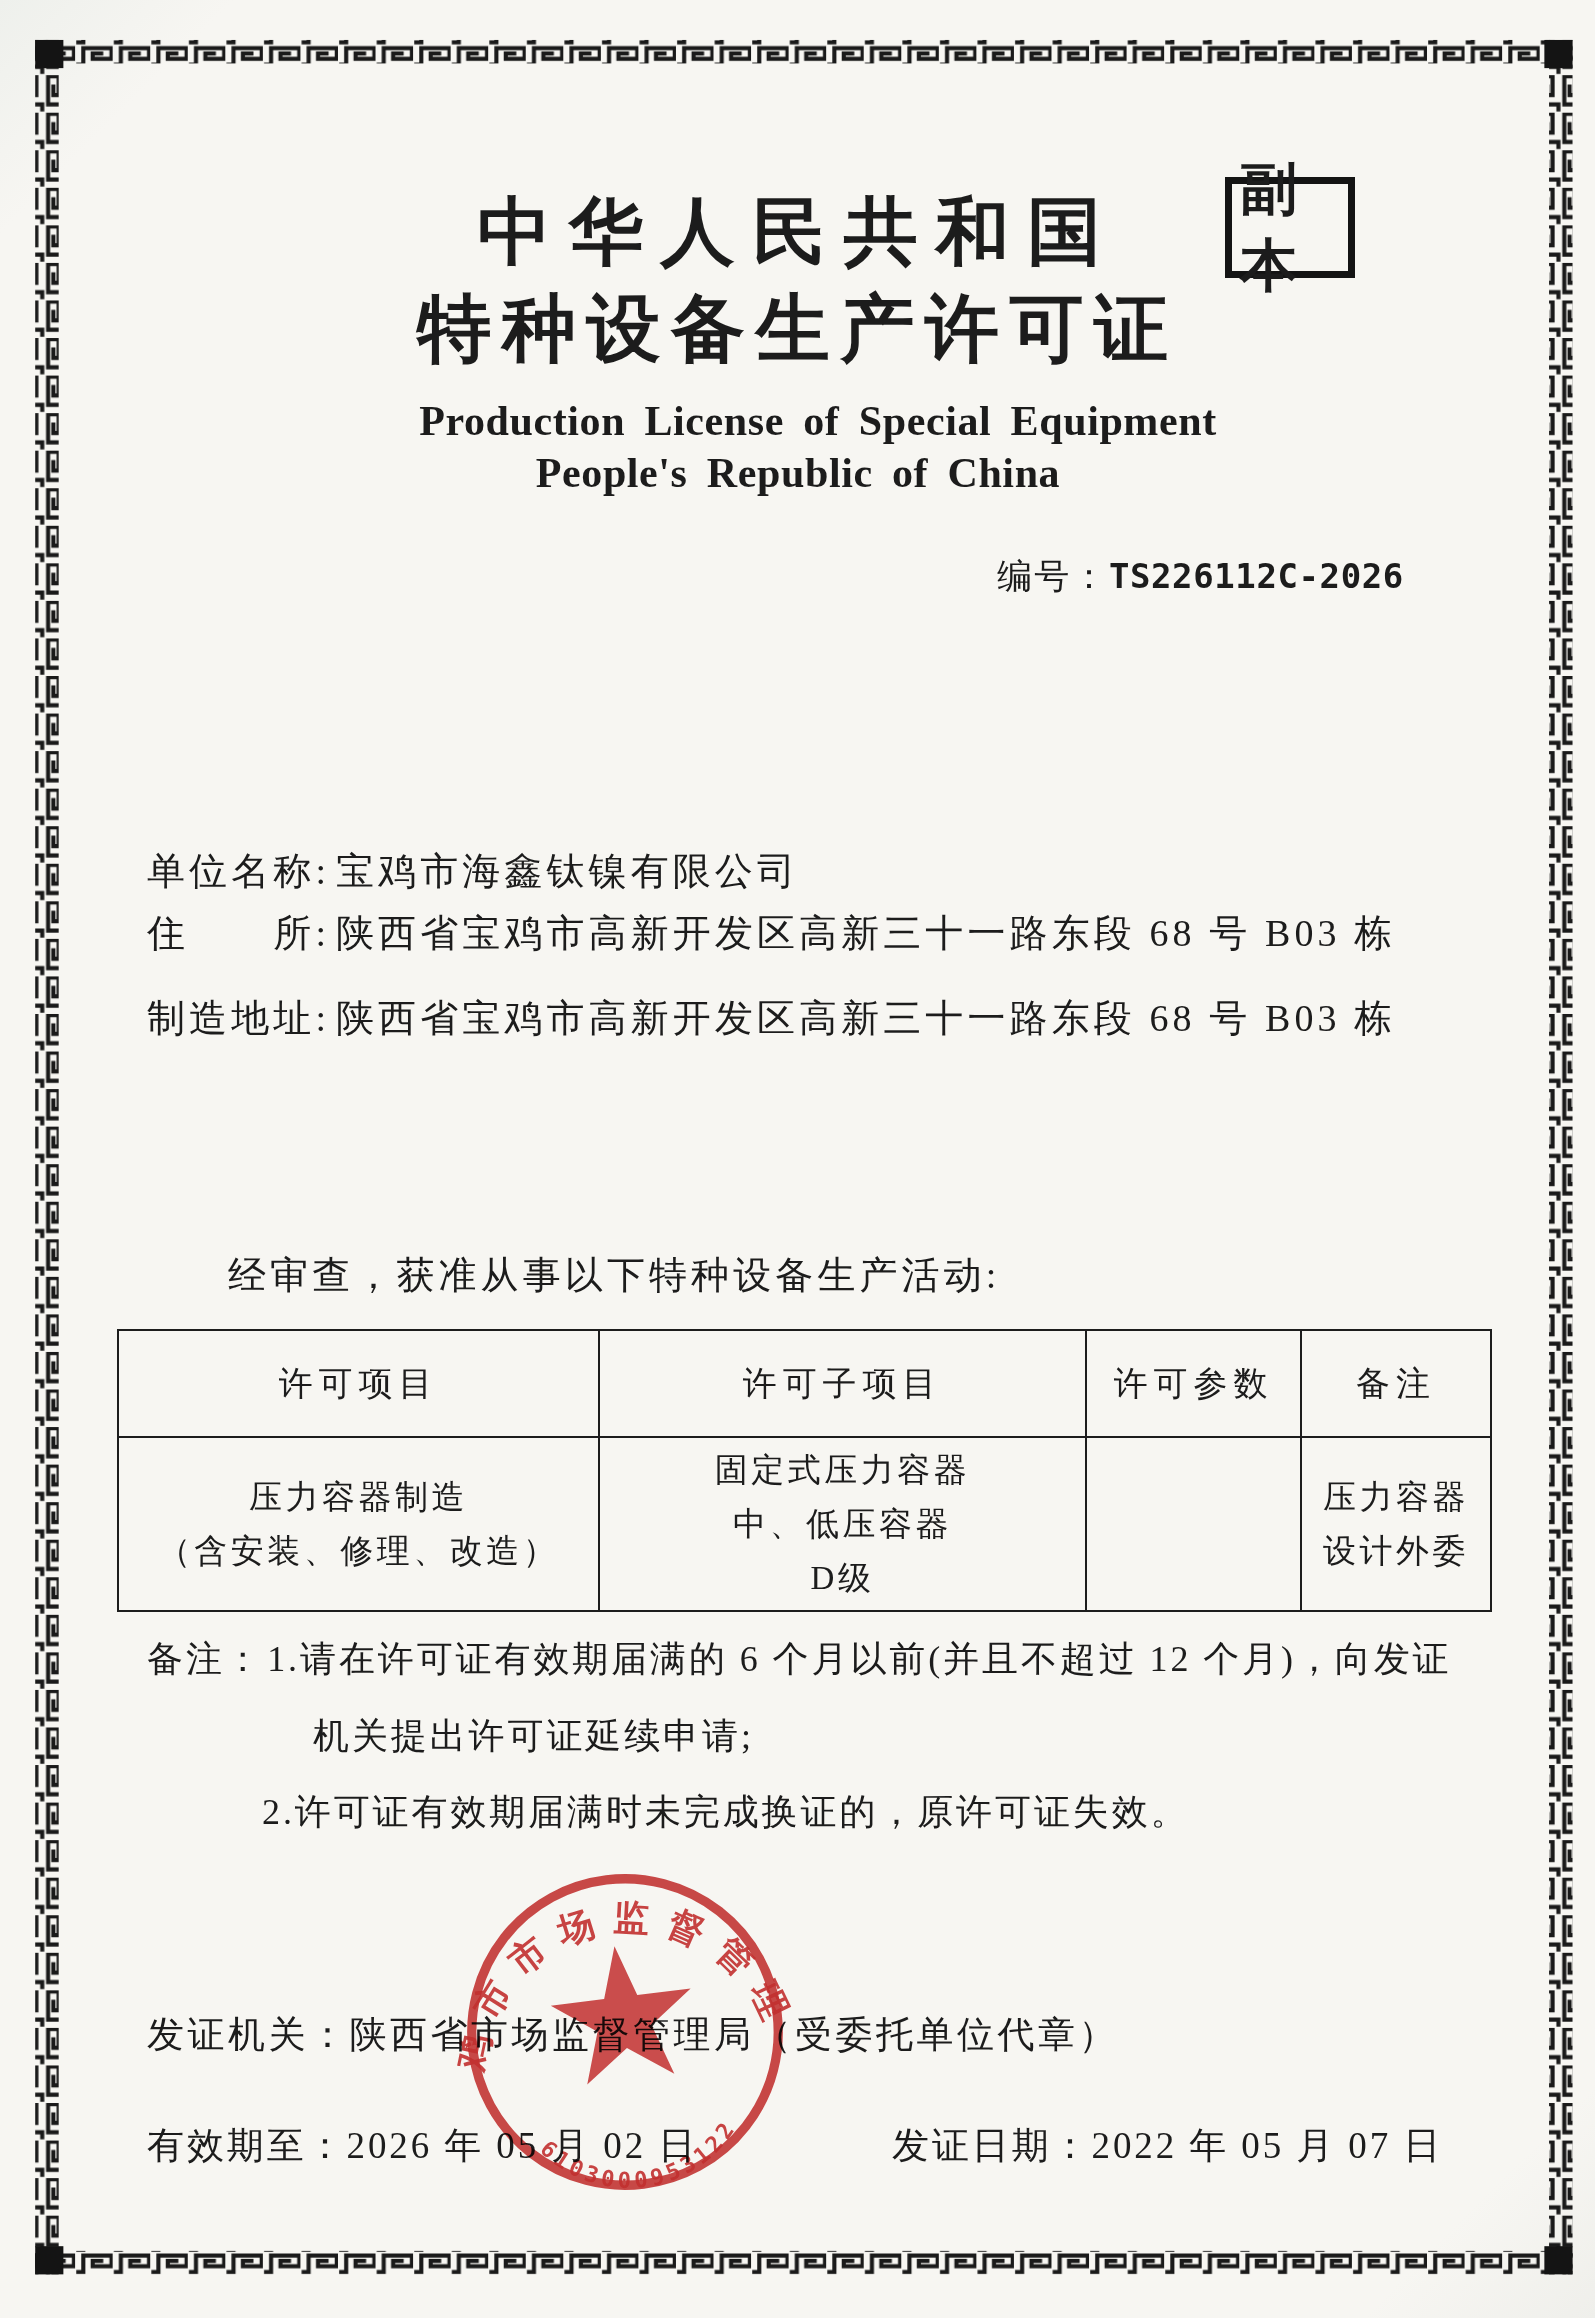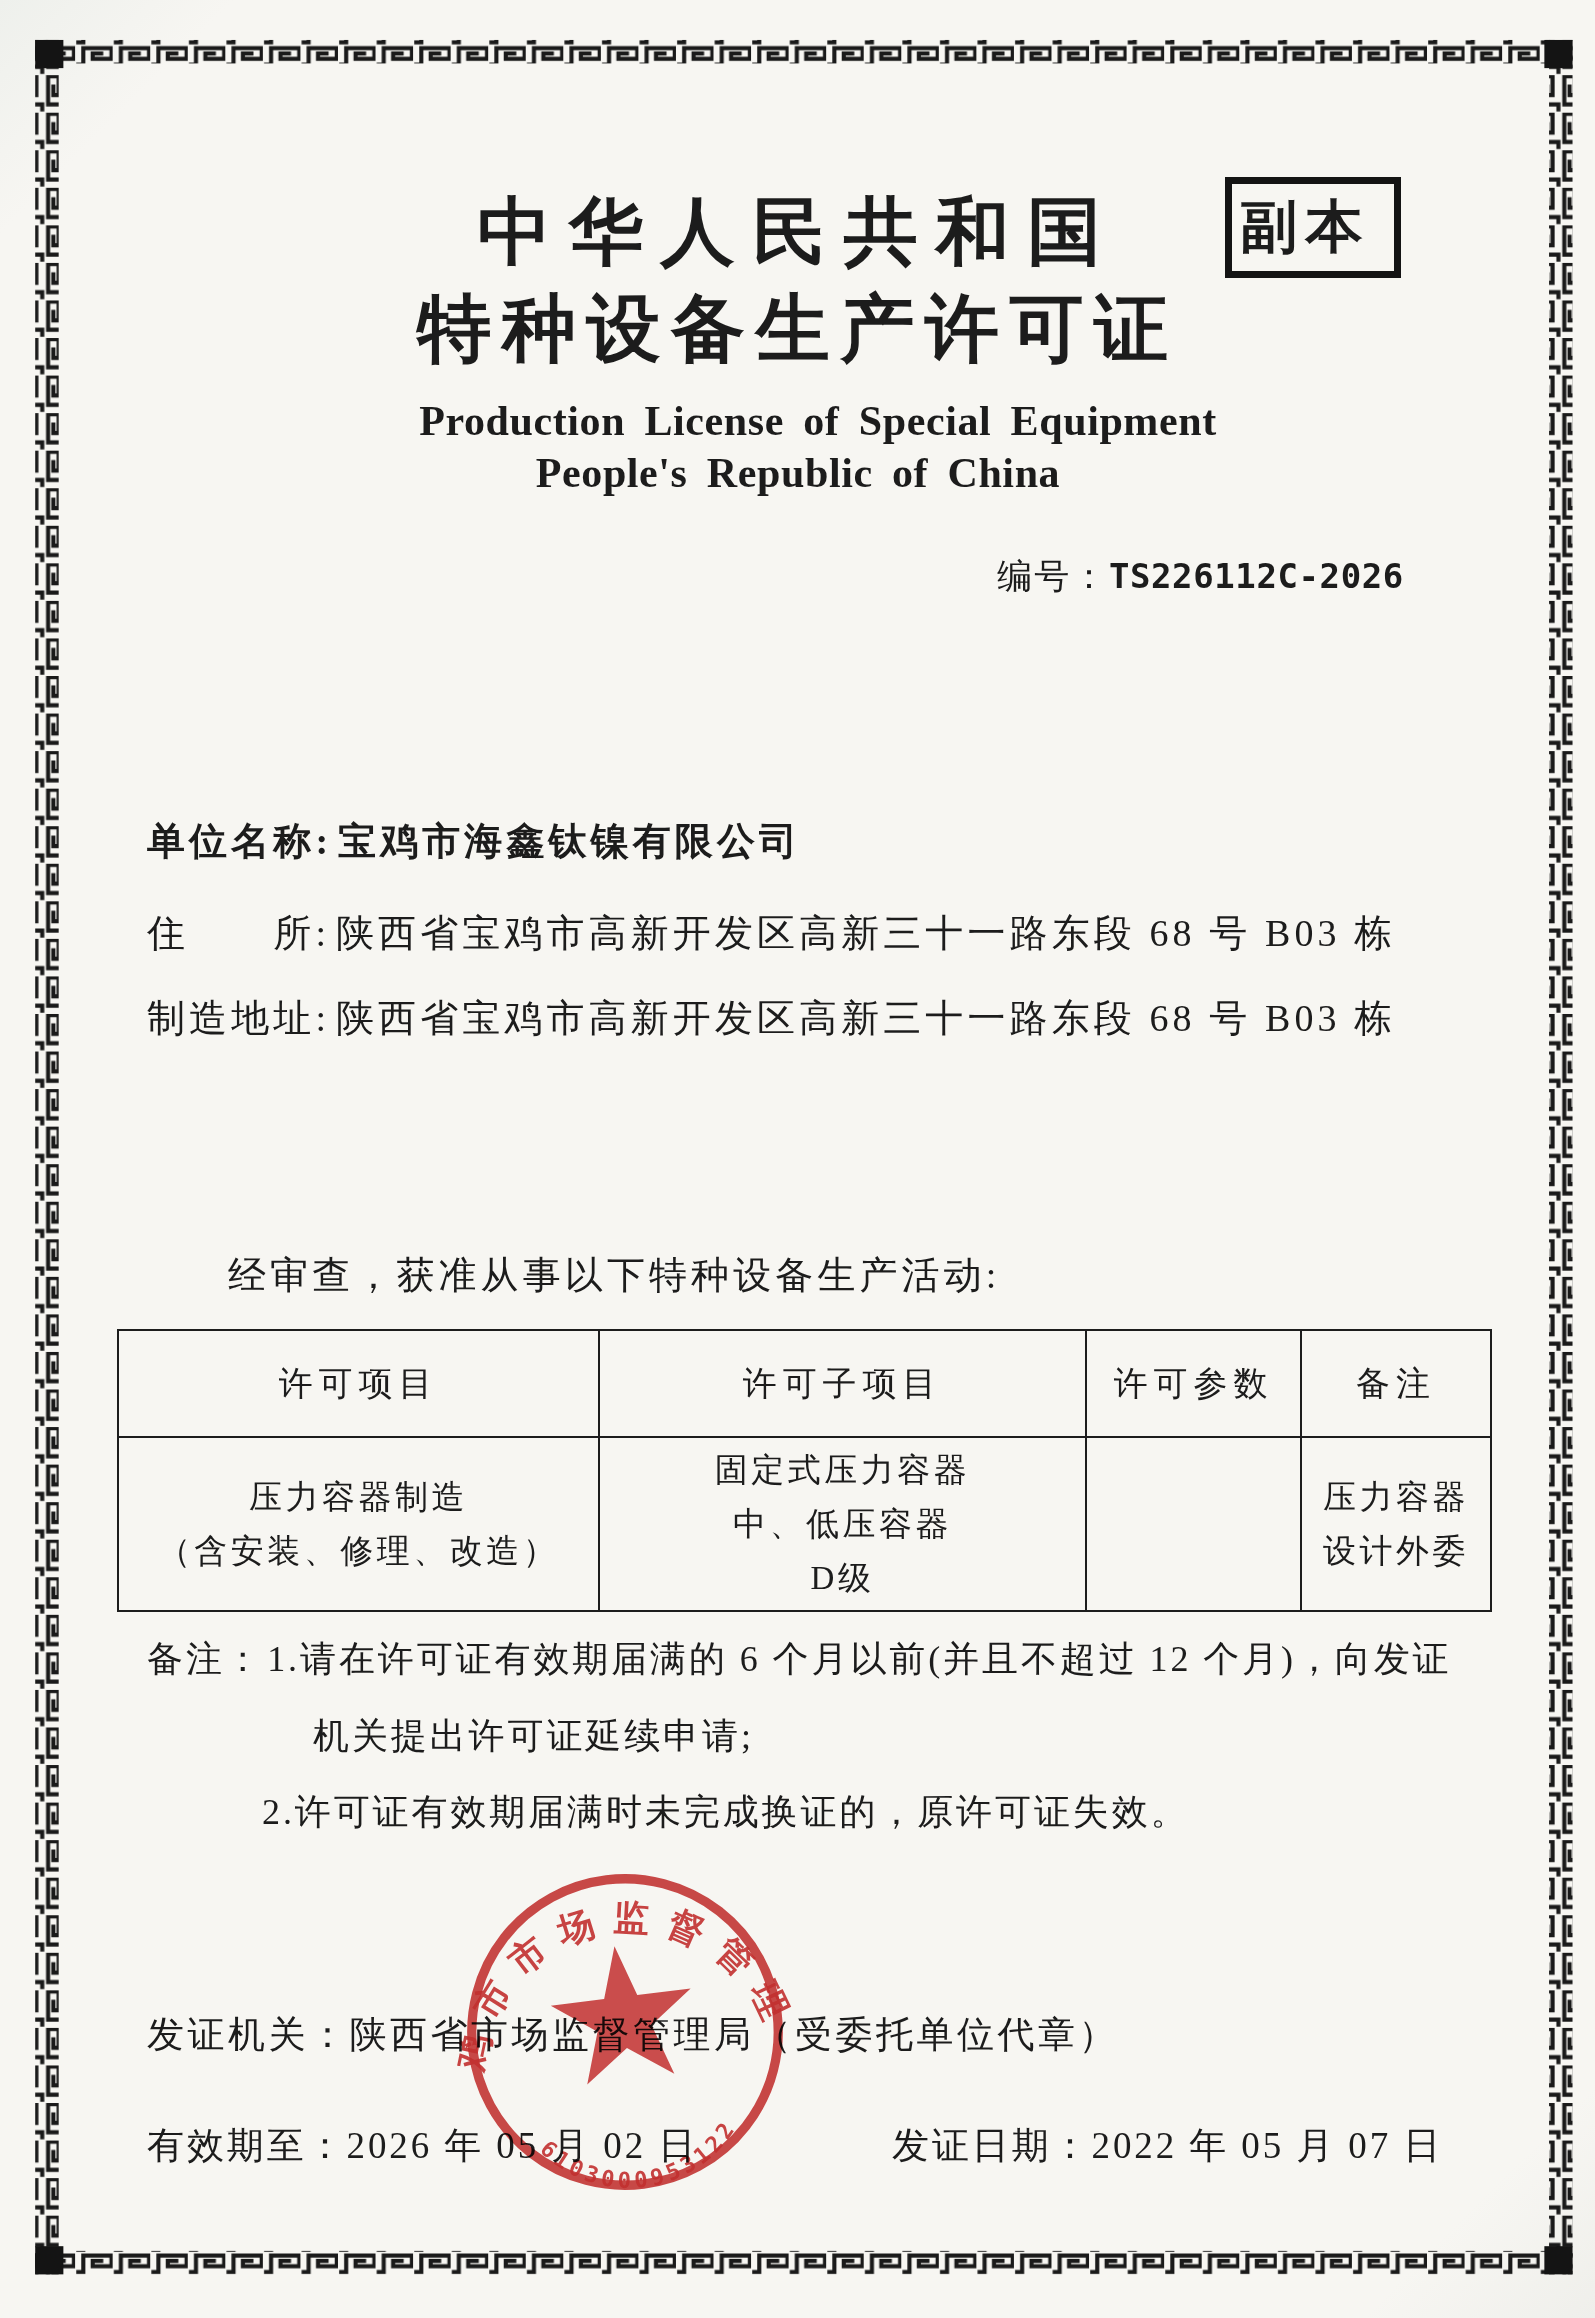--- a/index.html
+++ b/index.html
@@ -9,42 +9,42 @@
     background:linear-gradient(135deg,#eef0ec 0%,#f7f6f2 6%,#f7f6f2 94%,#efefeb 100%);
     font-family:"Liberation Serif","DejaVu Serif",serif;
     color:#1c1c1c;
     overflow:hidden;
   }
   .abs{position:absolute;}
   
   .border-svg{position:absolute;left:0;top:0;width:1596px;height:2319px;}
   
   .copy-box{
-    left:1225px;top:177px;width:176px;height:101px;
+    left:1225px;top:177px;width:130px;height:101px;
     border:7.6px solid #141414;
     display:flex;align-items:center;justify-content:flex-start;
     font-size:57px;font-weight:700;letter-spacing:8.2px;
     padding-left:8.2px;box-sizing:border-box;
   }
   
   .title-cn1{left:0;right:0;top:183px;text-align:center;
     font-size:74px;font-weight:700;letter-spacing:17.6px;}
   .title-cn2{left:0;right:0;top:280px;text-align:center;
     font-size:74px;font-weight:700;letter-spacing:10.6px;}
   .title-en{left:0;right:0;text-align:center;
     font-size:42px;font-weight:700;letter-spacing:0.6px;word-spacing:8.2px;}
   .title-en1{top:397px;padding-left:40px;}
   .title-en2{top:432px;margin-top:17px;}
   
   .license-no{left:997px;top:553px;font-size:35px;letter-spacing:2.3px;white-space:nowrap;}
   .license-no .val{font-family:"DejaVu Sans Mono",monospace;font-size:34px;letter-spacing:0.6px;font-weight:600;}
   
   .field-line{left:147px;font-size:38px;letter-spacing:4.1px;white-space:nowrap;}
   .field-line .lbl{margin-right:5.9px;}
-  .fl-company{top:816px;font-weight:bold;}
+  .fl-company{top:846px;}
   .fl-address{top:908px;}
   .fl-mfg{top:993px;}
   
   .approval{left:228px;top:1250px;font-size:38px;letter-spacing:4.1px;}
   
   .lic-table{left:117px;top:1329px;width:1373px;border-collapse:collapse;table-layout:fixed;}
   .lic-table td,.lic-table th{
     border:2.3px solid #1d1d1d;
     text-align:center;vertical-align:middle;
     font-weight:400;

